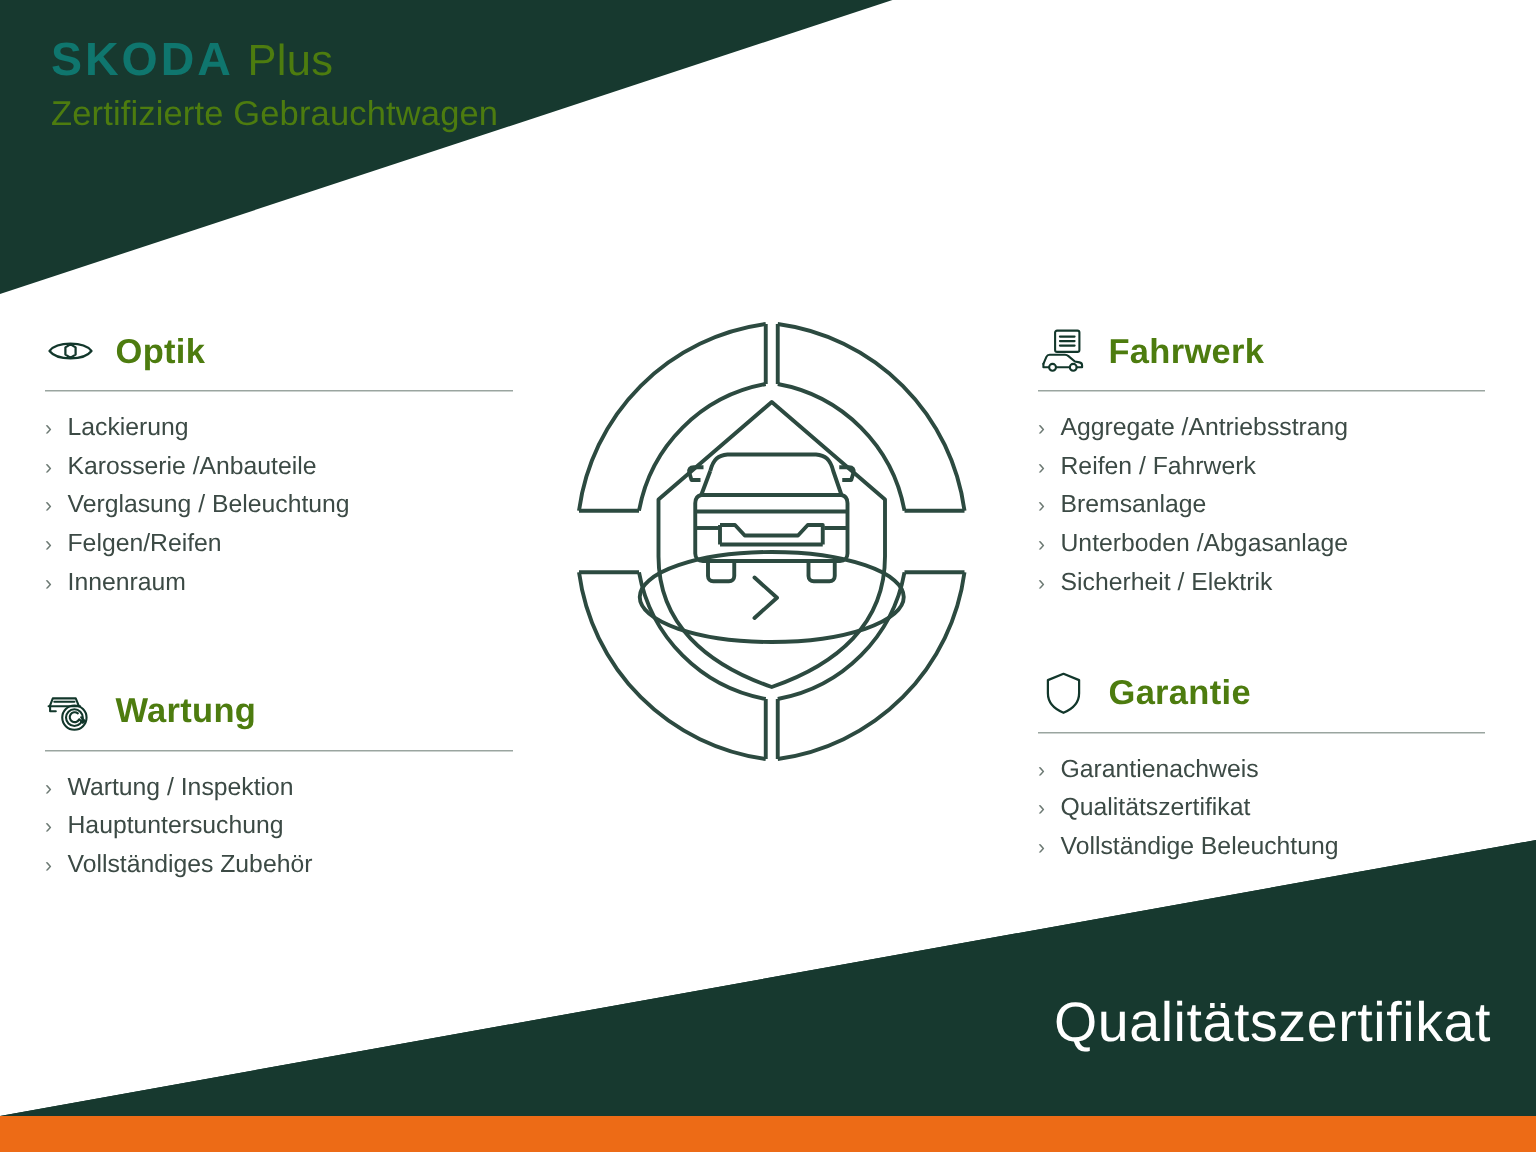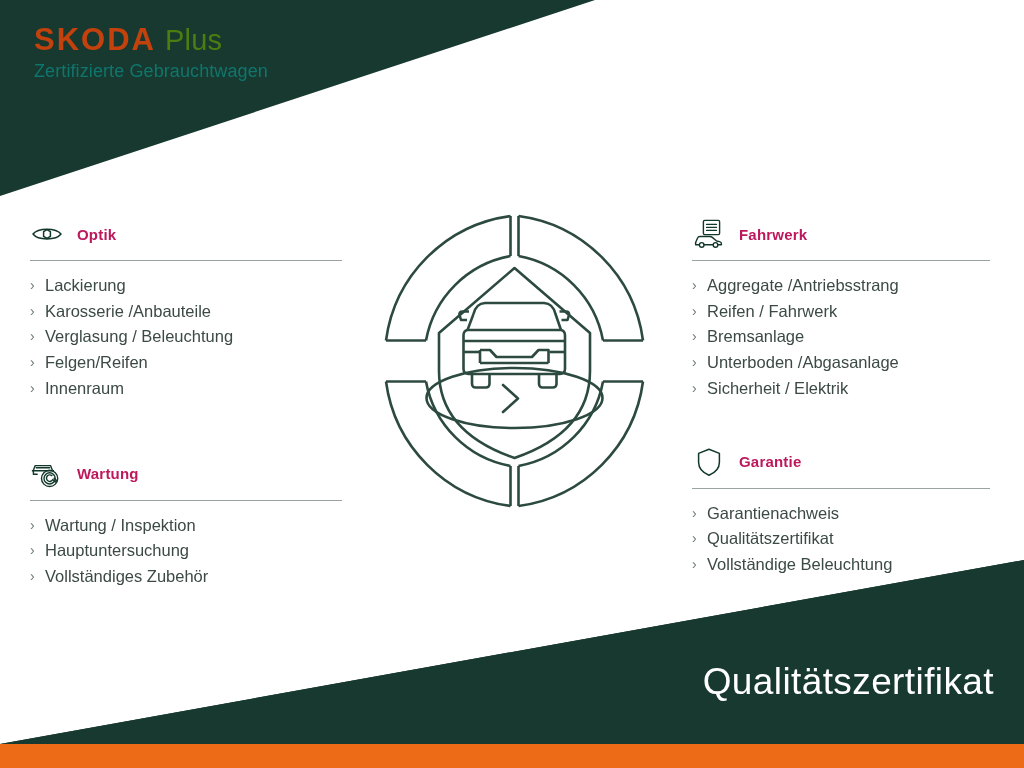--- a/index.html
+++ b/index.html
@@ -22,29 +22,29 @@
     background:#ED6B16;
   }
 
   
   #brand{position:absolute;left:34px;top:24px;width:420px;}
   #brand-line1{
     display:flex;align-items:baseline;gap:9px;
     line-height:1;
   }
   #skoda-word{
-    font-size:31px;font-weight:bold;color:#c2410c;
+    font-size:31px;font-weight:bold;color:#0f766e;
     letter-spacing:2.0px;
   }
   #plus-word{
     font-size:29px;color:#4d7c0f;font-weight:400;letter-spacing:.2px;
   }
   #brand-sub{
     margin-top:7px;
-    font-size:18px;color:#0f766e;font-weight:400;letter-spacing:.1px;
+    font-size:23px;color:#4d7c0f;font-weight:400;letter-spacing:.1px;
     line-height:1.1;
   }
 
   
   .column{position:absolute;width:312px;}
   #col-left{left:30px;top:214px;}
   #col-right{left:692px;top:214px;}
   .block{margin-bottom:0;}
   #col-left .block.second{margin-top:52px;}
   #col-right .block.second{margin-top:40px;}
@@ -52,21 +52,21 @@
   .block-head{
     display:flex;align-items:center;gap:13px;
     height:40px;
   }
   .block-icon{
     width:34px;height:34px;flex:0 0 34px;
     display:flex;align-items:center;justify-content:center;
   }
   .block-icon svg{display:block;}
   .block-title{
-    font-size:15px;font-weight:bold;color:#be185d;
+    font-size:23px;font-weight:bold;color:#4d7c0f;
     letter-spacing:.2px;line-height:1;
   }
   .rule{
     height:1px;background:#9aa5a0;
     margin-top:6px;margin-bottom:12px;width:100%;
   }
   #col-right .rule{width:298px;}
   ul.items{list-style:none;margin:0;padding:0;}
   ul.items li{
     position:relative;

